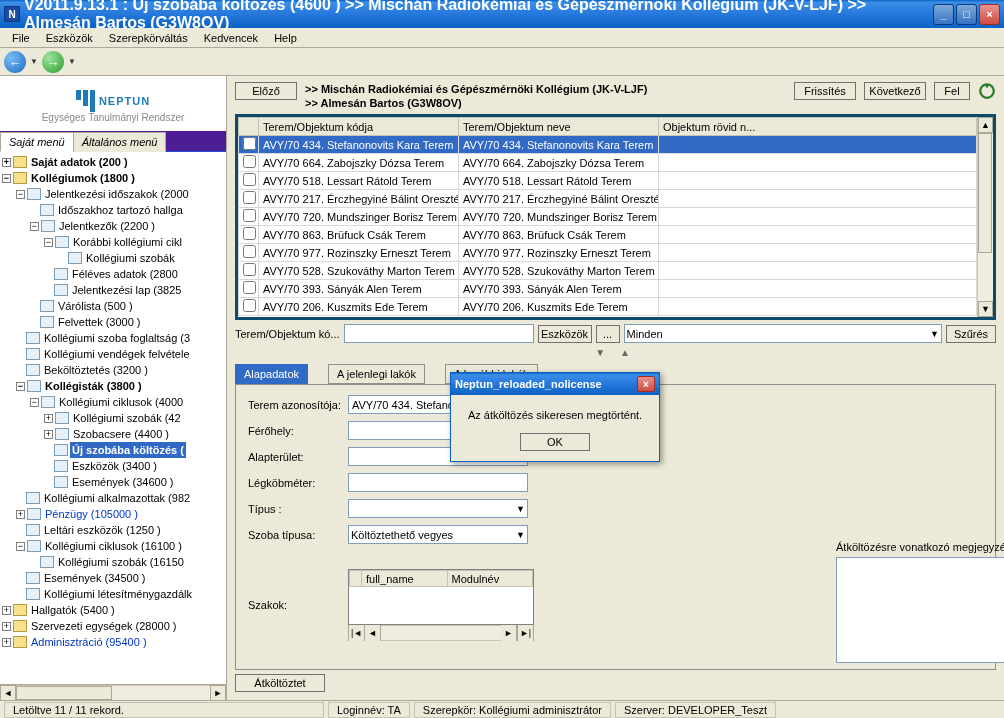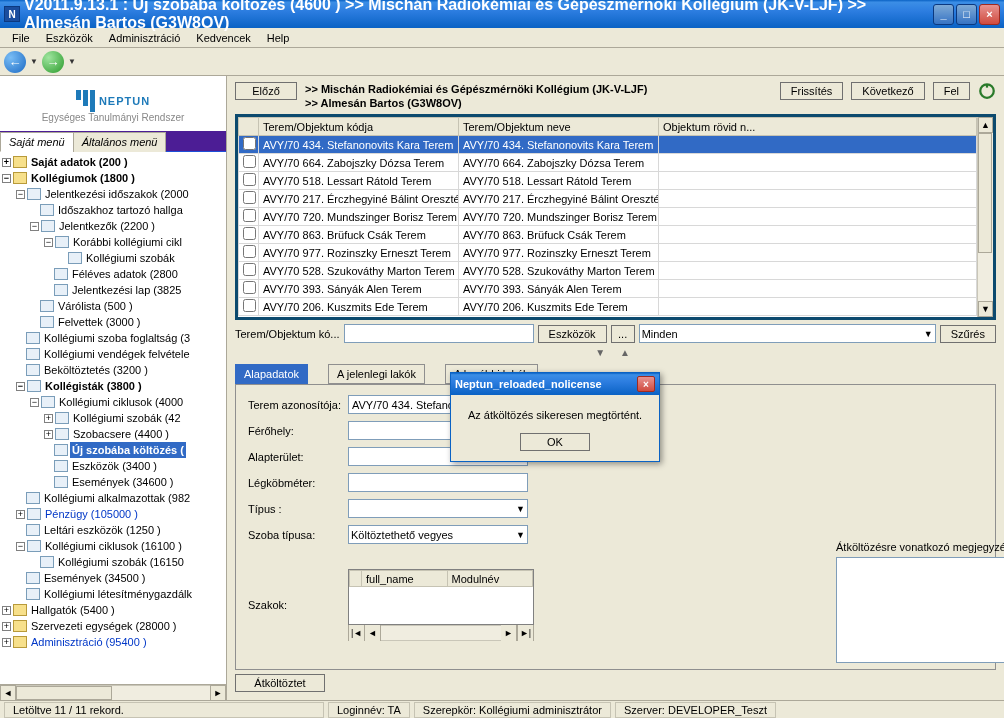--- a/index.html
+++ b/index.html
@@ -45,21 +45,21 @@
 .tree-icon.page { background:#e8f0f8; border-color:#7a9db9; }
 .spacer { display:inline-block; }
 .tree-hscroll { height:16px; background:#ece9d8; border-top:1px solid #aca899; display:flex; align-items:center; }
 .hs-btn { width:16px; height:16px; background:#ece9d8; border:1px solid #aca899; display:flex; align-items:center; justify-content:center; font-size:9px; cursor:pointer; }
 .hs-track { flex:1; background:#f0ede0; height:16px; border-top:1px solid #c9c6b8; border-bottom:1px solid #c9c6b8; position:relative; }
 .hs-thumb { position:absolute; left:0; top:0; height:14px; width:96px; background:#ece9d8; border:1px solid #aca899; }
 
 .right-panel { flex: 1; background: #ece9d8; display: flex; flex-direction: column; overflow:hidden; position:relative;}
 
 .top-controls { padding: 6px 8px 4px; display: flex; align-items: flex-start; gap:8px;}
-.btn { background: #ece9d8; border: 1px solid #707070; padding: 2px 10px; cursor: pointer; min-width:62px; text-align:center; }
+.btn { background: #ece9d8; border: 1px solid #707070; padding: 2px 2px; cursor: pointer; min-width:62px; text-align:center; }
 .breadcrumb-top { font-weight: bold; font-size:11px; line-height:14px; flex:1; }
 .refresh-icon { width:18px; height:18px; cursor:pointer; }
 
 .grid-wrap { margin: 0 8px; position:relative; }
 .grid { border: 3px solid #0c4a6e; background: #fff; height: 206px; overflow: hidden; display:flex; }
 .grid-body { flex:1; overflow:hidden; }
 .grid table { border-collapse: collapse; width: 100%; table-layout:fixed; }
 .grid th { background: #ece9d8; border: 1px solid #c6c3b3; padding: 2px 4px; text-align: left; font-weight: normal; height:18px; overflow:hidden; white-space:nowrap;}
 .grid td { border: 1px solid #d8d8d8; padding: 1px 4px; height: 17px; overflow:hidden; white-space:nowrap; text-overflow:clip;}
 .grid tr.selected td { background: #316ac5; color: #fff; }
@@ -117,21 +117,21 @@
   <div class="win-buttons">
     <div class="win-btn">_</div>
     <div class="win-btn">□</div>
     <div class="win-btn close">×</div>
   </div>
 </div>
 
 <div class="menubar">
   <span>File</span>
   <span>Eszközök</span>
-  <span>Adminisztráció</span>
+  <span>Szerepkörváltás</span>
   <span>Kedvencek</span>
   <span>Help</span>
 </div>
 
 <div class="navbar">
   <div class="nav-btn nav-back">←</div>
   <span class="nav-drop">▼</span>
   <div class="nav-btn nav-fwd">→</div>
   <span class="nav-drop">▼</span>
 </div>

